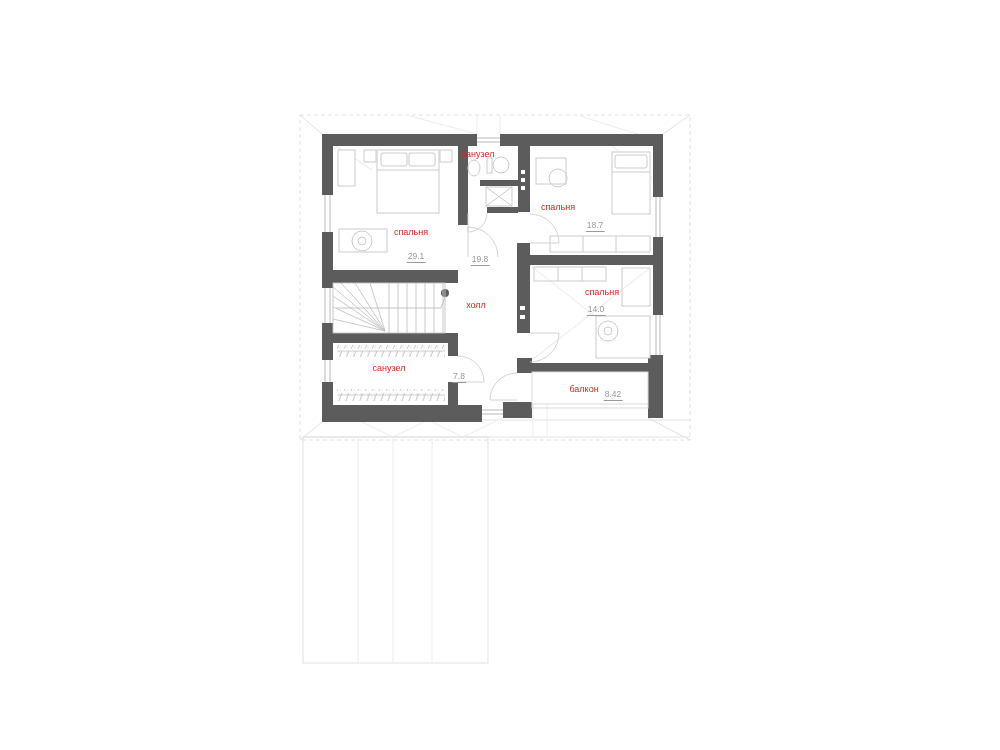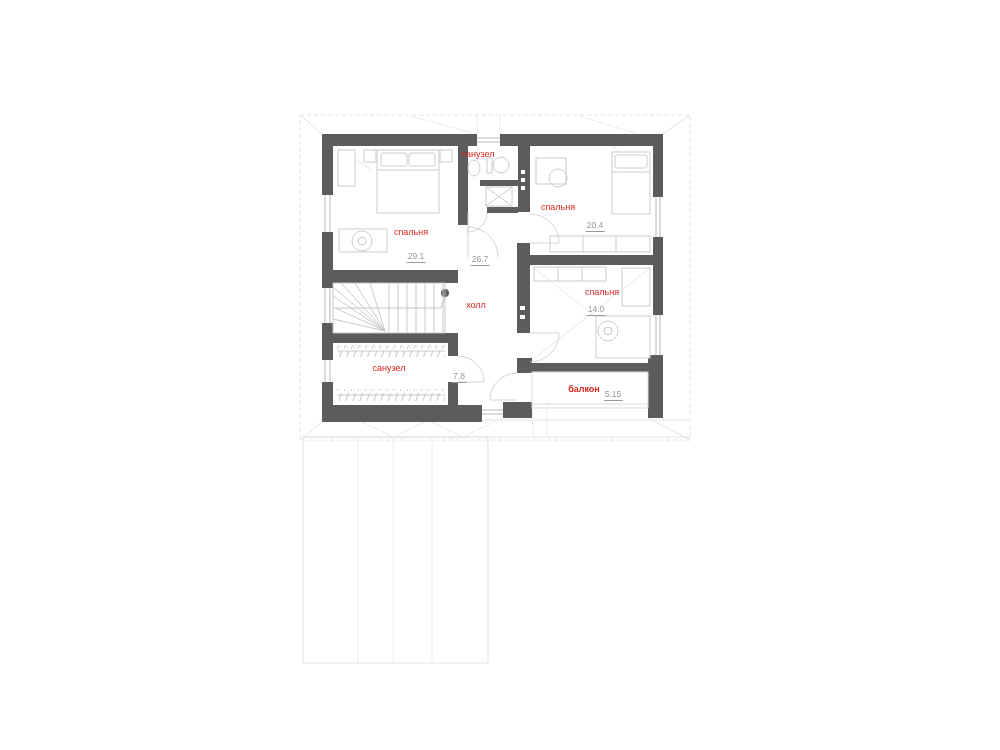--- a/index.html
+++ b/index.html
@@ -215,27 +215,27 @@
         <line x1="458" y1="382" x2="484" y2="382"></line>
     </g>
   </svg>
 
   <div class="lbl" style="left:478px;top:149px;">санузел</div>
 
   <div class="lbl" style="left:411px;top:227px;">спальня</div>
   <div class="area" style="left:416px;top:252px;">29.1</div>
 
   <div class="lbl" style="left:558px;top:202px;">спальня</div>
-  <div class="area" style="left:595px;top:221px;">20.4</div>
+  <div class="area" style="left:595px;top:221px;">18.7</div>
 
   <div class="lbl" style="left:602px;top:287px;">спальня</div>
   <div class="area" style="left:596px;top:305px;">14.0</div>
 
   <div class="lbl" style="left:476px;top:300px;">холл</div>
-  <div class="area" style="left:480px;top:255px;">26.7</div>
+  <div class="area" style="left:480px;top:255px;">19.8</div>
 
   <div class="lbl" style="left:389px;top:363px;">санузел</div>
   <div class="area" style="left:419px;top:372px;margin-left:40px;">7.8</div>
 
-  <div class="lbl" style="left:584px;top:384px;font-weight:bold;">балкон</div>
-  <div class="area" style="left:613px;top:390px;">5.15</div>
+  <div class="lbl" style="left:584px;top:384px;">балкон</div>
+  <div class="area" style="left:613px;top:390px;">8.42</div>
 
 </div>
 
 </body></html>

